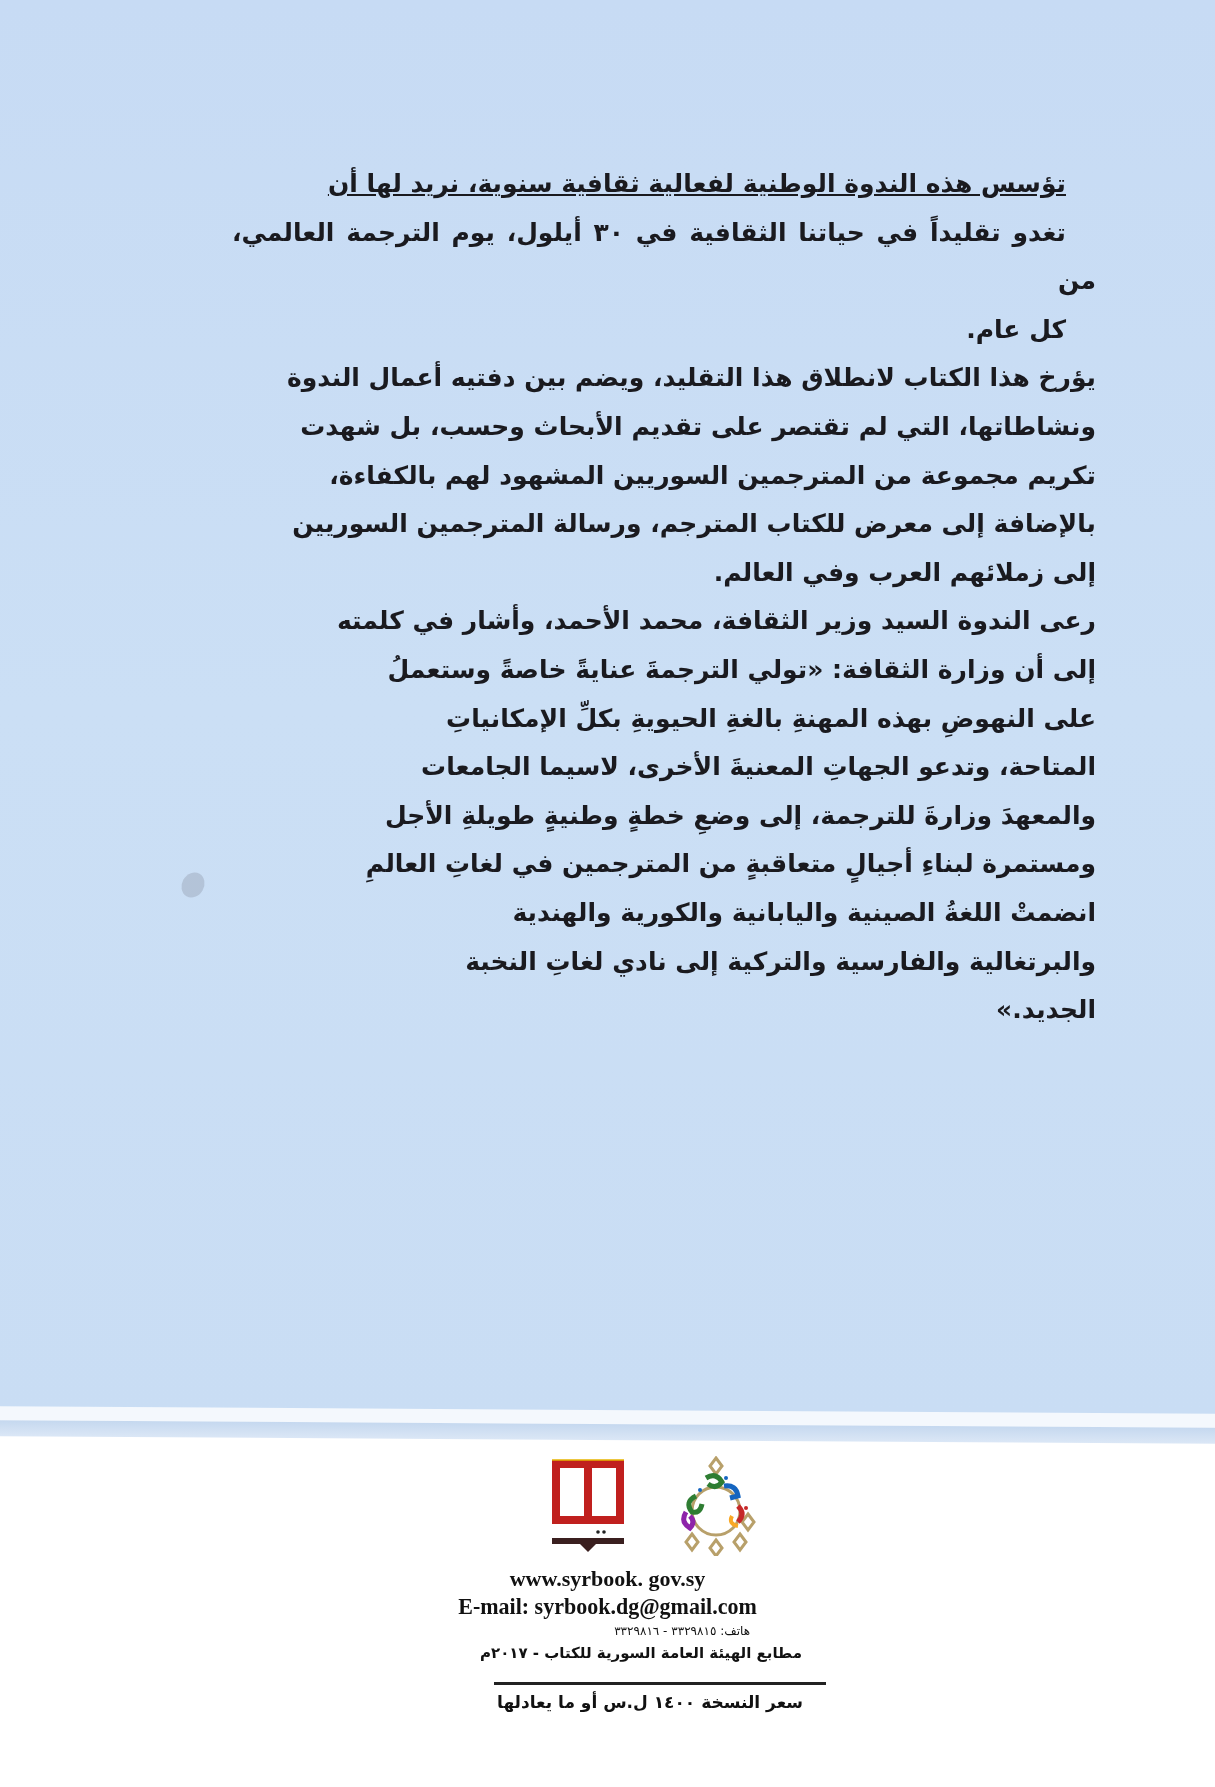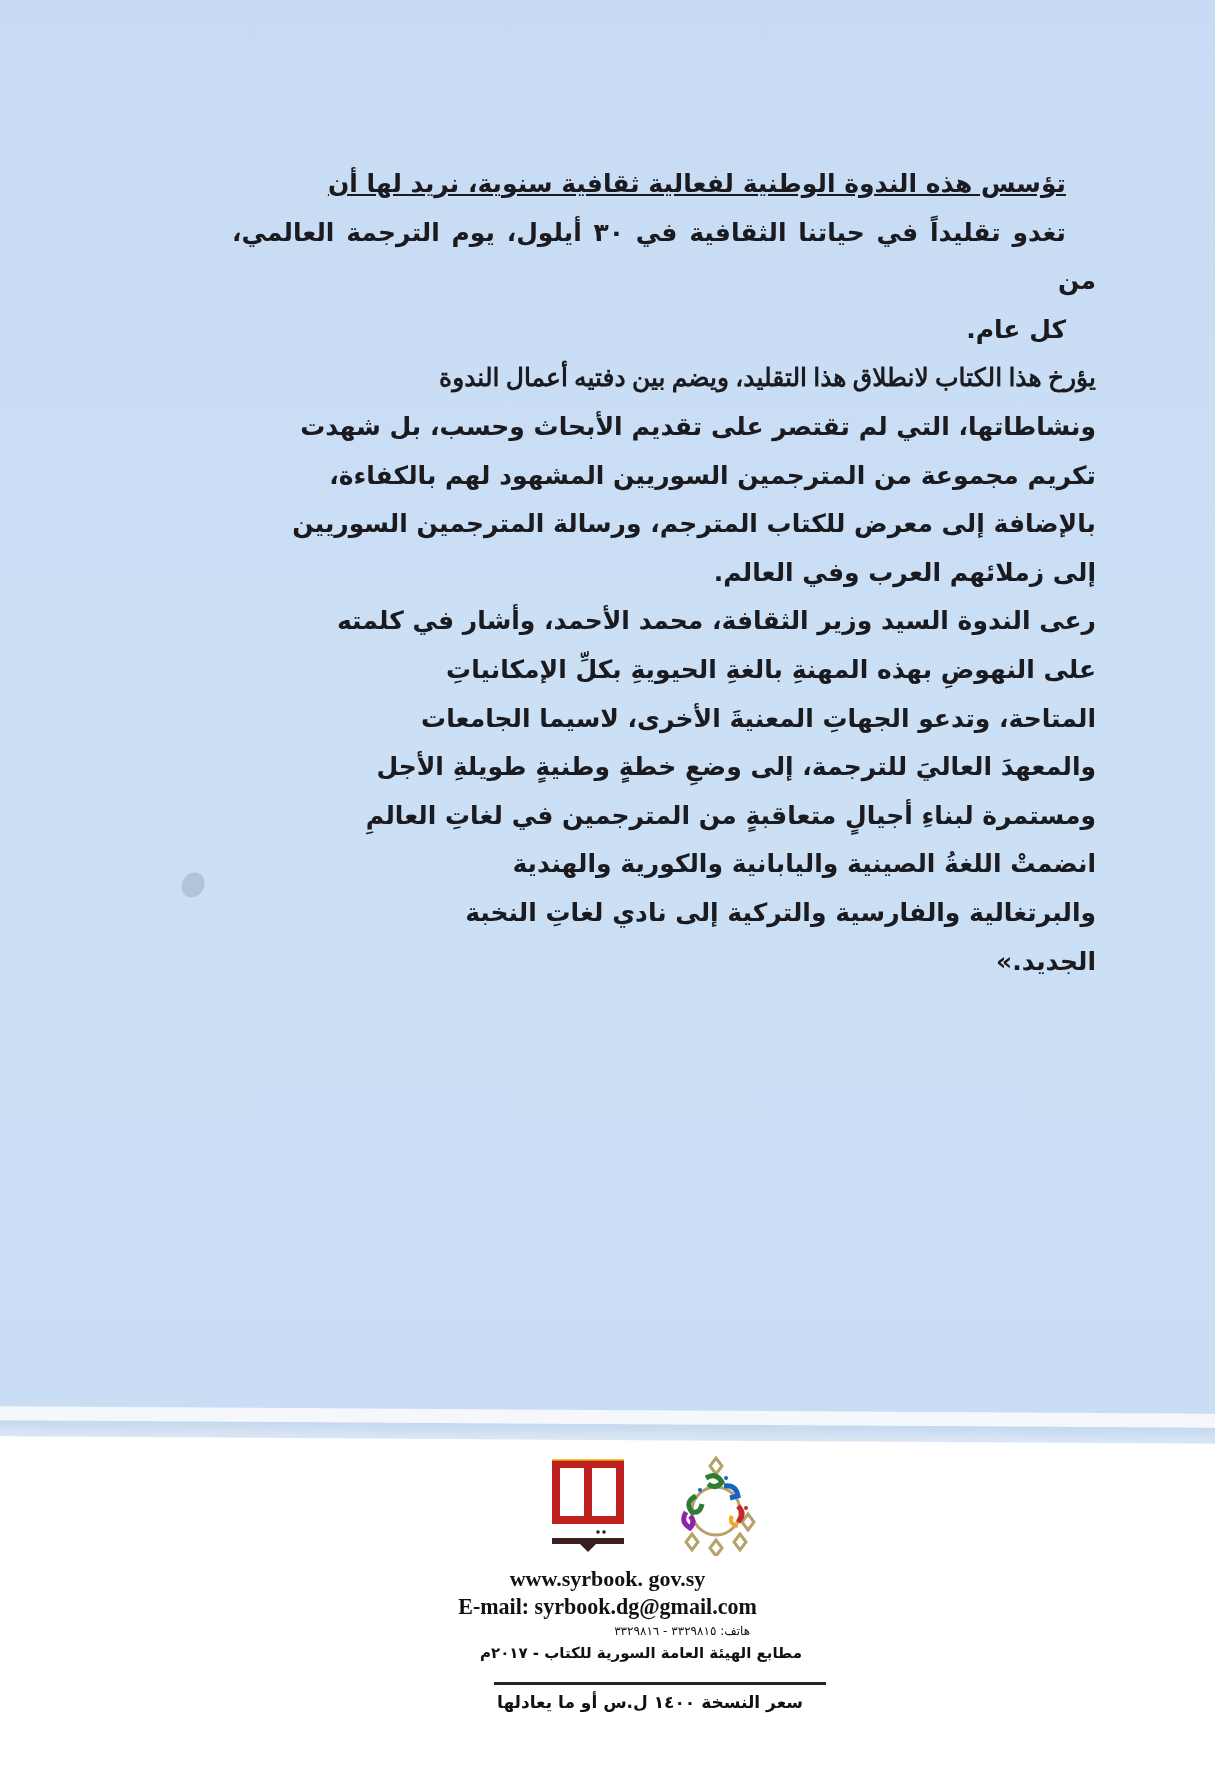--- a/index.html
+++ b/index.html
@@ -72,31 +72,32 @@
 <div class="stripe-blue"></div>
 <div class="smudge"></div>
 
 <div class="body-text">
   <p class="indent">
     <span style="display: block; text-decoration: underline;">تؤسس هذه الندوة الوطنية لفعالية ثقافية سنوية، نريد لها أن</span>
     <span style="display: block;">تغدو تقليداً في حياتنا الثقافية في ٣٠ أيلول، يوم الترجمة العالمي، من</span>
     <span style="display: block;">كل عام.</span>
   </p>
   <p>
-    <span style="display: block; font-family: Liberation Serif, serif;">يؤرخ هذا الكتاب لانطلاق هذا التقليد، ويضم بين دفتيه أعمال الندوة</span>
+    <span style="display: block;">يؤرخ هذا الكتاب لانطلاق هذا التقليد، ويضم بين دفتيه أعمال الندوة</span>
     <span style="display: block;">ونشاطاتها، التي لم تقتصر على تقديم الأبحاث وحسب، بل شهدت</span>
     <span style="display: block;">تكريم مجموعة من المترجمين السوريين المشهود لهم بالكفاءة،</span>
     <span style="display: block;">بالإضافة إلى معرض للكتاب المترجم، ورسالة المترجمين السوريين</span>
     <span style="display: block;">إلى زملائهم العرب وفي العالم.</span>
   </p>
   <p>
     <span style="display: block;">رعى الندوة السيد وزير الثقافة، محمد الأحمد، وأشار في كلمته</span>
+    <span style="display: block;">إلى أن وزارة الثقافة: «تولي الترجمةَ عنايةً خاصةً وستعملُ</span>
     <span style="display: block;">على النهوضِ بهذه المهنةِ بالغةِ الحيويةِ بكلِّ الإمكانياتِ</span>
     <span style="display: block;">المتاحة، وتدعو الجهاتِ المعنيةَ الأخرى، لاسيما الجامعات</span>
-    <span style="display: block;">والمعهدَ العاليَ للترجمة، إلى وضعِ خطةٍ وطنيةٍ طويلةِ الأجل</span>
+    <span style="display: block;">والمعهدَ وزارةَ للترجمة، إلى وضعِ خطةٍ وطنيةٍ طويلةِ الأجل</span>
     <span style="display: block;">ومستمرة لبناءِ أجيالٍ متعاقبةٍ من المترجمين في لغاتِ العالمِ</span>
     <span style="display: block;">انضمتْ اللغةُ الصينية واليابانية والكورية والهندية</span>
     <span style="display: block;">والبرتغالية والفارسية والتركية إلى نادي لغاتِ النخبة</span>
     <span style="display: block;">الجديد.»</span>
   </p>
 </div>
 
 <div class="logos">
   <svg class="logo-book" viewBox="0 0 80 100">
     <path d="M4 4 H36 V12 H12 V60 H36 V68 H4 Z" fill="#c0201e"></path>

